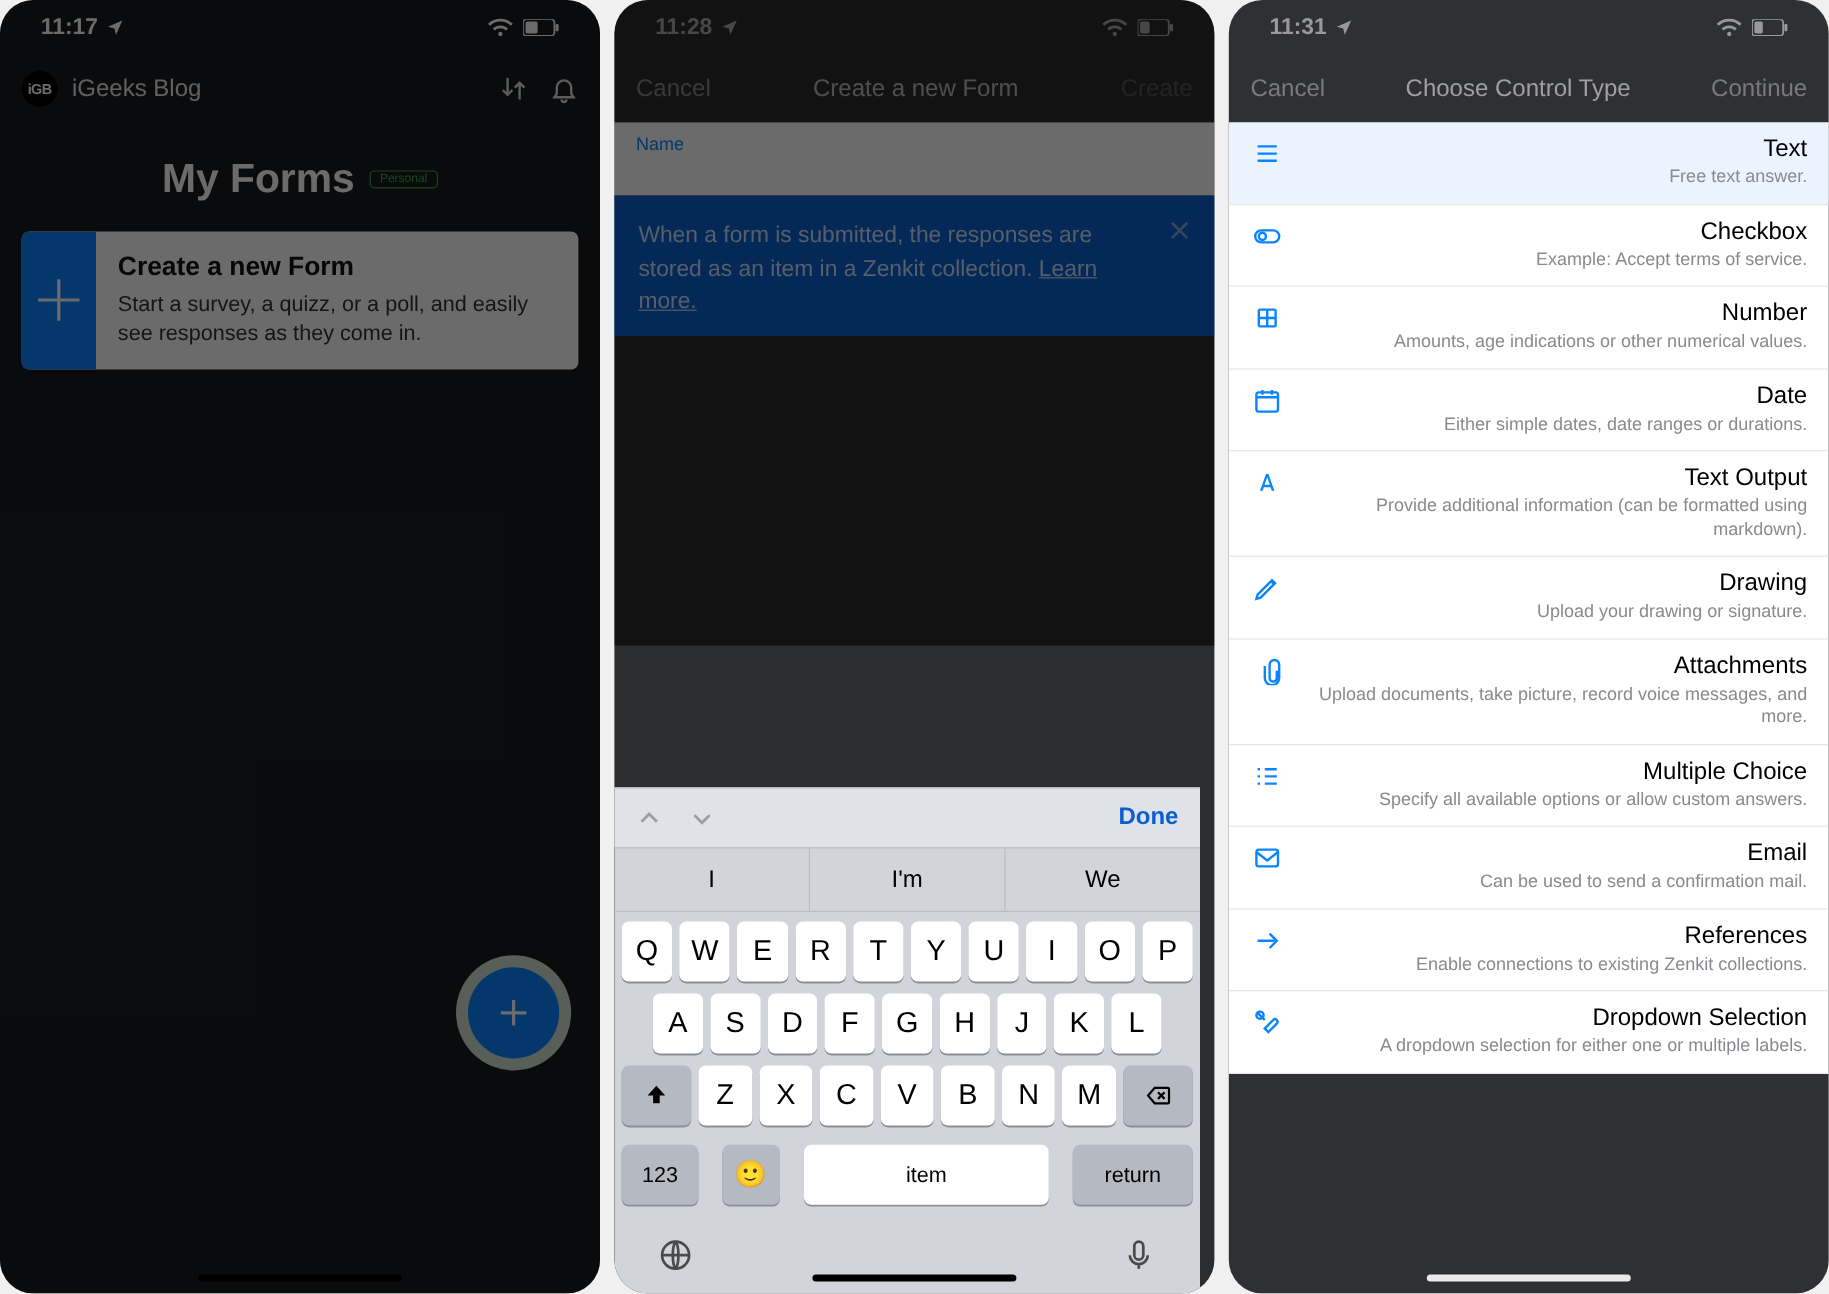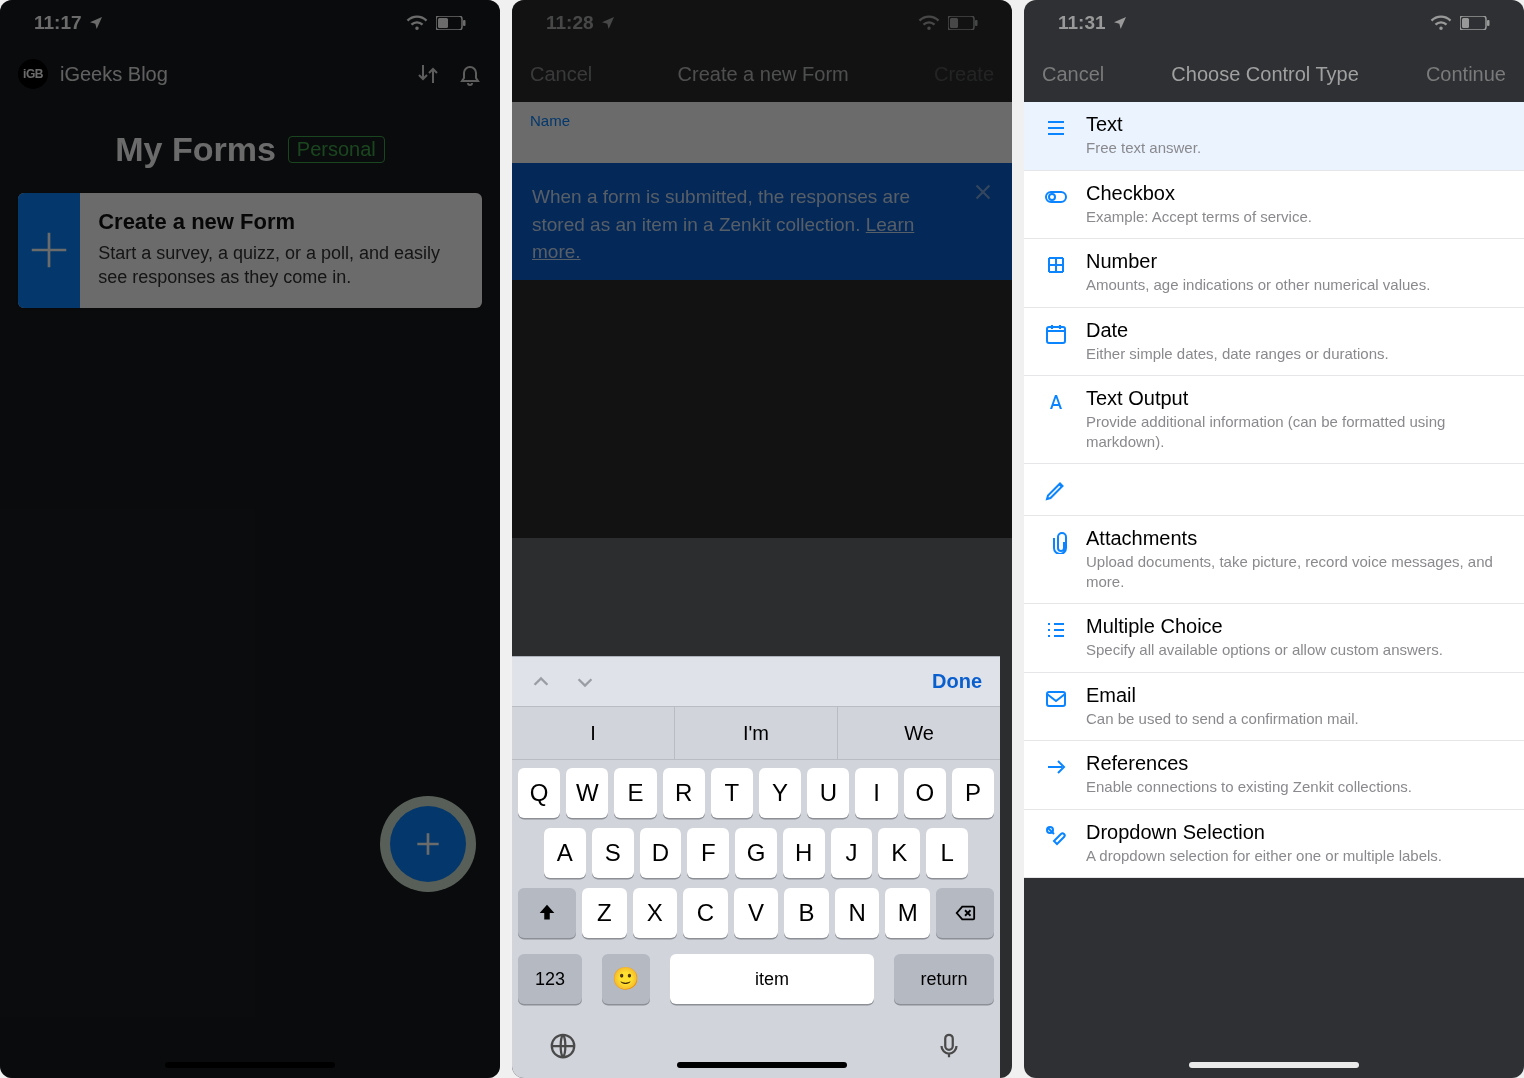--- a/index.html
+++ b/index.html
@@ -10,21 +10,21 @@
     gap: 12px;
     padding: 0;
     width: 1524px;
     height: 1078px;
     overflow: hidden;
   }
   .phone {
     position: relative;
     width: 508px;
     height: 1078px;
-    border-radius: 12px;
+    border-radius: 28px;
     overflow: hidden;
     background: #1a1c1f;
   }
   
   .status {
     height: 46px;
     display: flex;
     align-items: center;
     justify-content: space-between;
     padding: 0 34px;
@@ -55,21 +55,21 @@
     color:#fff; font-size:12px; font-weight:700; display:flex; align-items:center; justify-content:center;
     letter-spacing:-.5px;
   }
   .s1-header .hicons { display:flex; align-items:center; gap:18px; }
   .s1-title-row {
     display:flex; align-items:center; gap:12px; justify-content:center;
     margin-top:28px; color:#fff;
   }
   .s1-title-row h1 { font-size:34px; font-weight:700; }
   .s1-tag {
-    border:1.5px solid #3fa64a; color:#3fa64a; font-size:20px;
+    border:1.5px solid #3fa64a; color:#3fa64a; font-size:10px;
     padding:1px 8px; border-radius:4px; font-weight:500;
   }
   .s1-card {
     margin:24px 18px 0; display:flex; border-radius:6px; overflow:hidden;
     background:#fff; box-shadow:0 1px 4px rgba(0,0,0,.3);
   }
   .s1-card .plusbox {
     width:102px; background:#0a84ff; display:flex; align-items:center; justify-content:center;
   }
   .s1-card .body { padding:16px 18px 18px; color:#111; }
@@ -143,21 +143,21 @@
   }
 
   
   .s3-nav {
     height:56px; display:flex; align-items:center; justify-content:space-between;
     padding:0 18px; color:#8a8a8a;
   }
   .s3-nav .title { font-size:20px; color:#a0a0a0; }
   .s3-nav .btn { font-size:20px; color:#7a7a7a;}
   .s3-list {
-    background:#fff; border-radius:0; overflow:hidden;
+    background:#fff; border-radius:0; overflow:hidden;text-align:right;
   }
   .ct-item {
     display:flex; gap:16px; padding:11px 18px 12px; border-bottom:1px solid #e6e6e8;
     align-items:flex-start;
   }
   .ct-item.selected { background:#eaf3fe; }
   .ct-item .ico {
     flex:0 0 28px; height:26px; display:flex; align-items:center; justify-content:center;
     color:#0a84ff; margin-top:2px;
   }
@@ -439,20 +439,24 @@
           <div class="ttl">Text Output</div>
           <div class="desc">Provide additional information (can be formatted using markdown).</div>
         </div>
       </div>
       <div class="ct-item">
         <div class="ico">
           <svg width="24" height="24" viewBox="0 0 24 24" fill="none" stroke="#0a84ff" stroke-width="2">
             <path d="M3 21l3.5-1 12-12-2.5-2.5-12 12L3 21zM15 6l3 3"></path>
           </svg>
         </div>
+        <div class="txt">
+          <div class="ttl">Drawing</div>
+          <div class="desc">Upload your drawing or signature.</div>
+        </div>
       </div>
       <div class="ct-item">
         <div class="ico">
           <svg width="24" height="24" viewBox="0 0 24 24" fill="none" stroke="#0a84ff" stroke-width="2">
             <path d="M20 12v6a3 3 0 01-6 0V7a4 4 0 018 0v11a6 6 0 01-12 0V8"></path>
           </svg>
         </div>
         <div class="txt">
           <div class="ttl">Attachments</div>
           <div class="desc">Upload documents, take picture, record voice messages, and more.</div>

